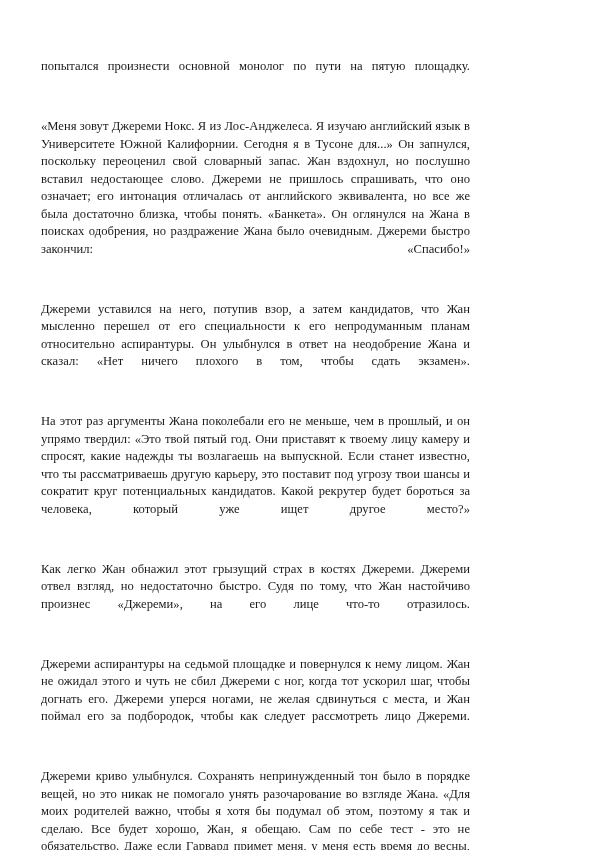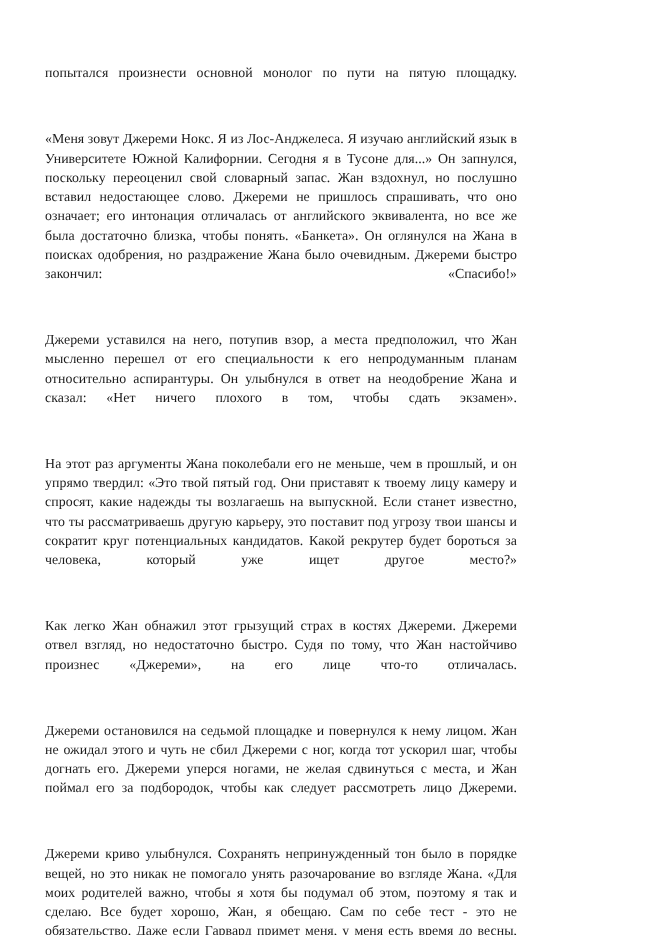--- a/index.html
+++ b/index.html
@@ -53,20 +53,20 @@
     width: 100%;
   }
 </style>
 </head>
 <body>
 
 <div class="page">
   <div class="body-text">
     <p class="para">попытался произнести основной монолог по пути на пятую площадку.</p>
     <p class="para">«Меня зовут Джереми Нокс. Я из Лос-Анджелеса. Я изучаю английский язык в Университете Южной Калифорнии. Сегодня я в Тусоне для...» Он запнулся, поскольку переоценил свой словарный запас. Жан вздохнул, но послушно вставил недостающее слово. Джереми не пришлось спрашивать, что оно означает; его интонация отличалась от английского эквивалента, но все же была достаточно близка, чтобы понять. «Банкета». Он оглянулся на Жана в поисках одобрения, но раздражение Жана было очевидным. Джереми быстро закончил: «Спасибо!»</p>
-    <p class="para">Джереми уставился на него, потупив взор, а места предположил, что Жан мысленно перешел от его специальности к его непродуманным планам относительно аспирантуры. Он улыбнулся в ответ на неодобрение Жана и сказал: «Нет ничего плохого в том, чтобы сдать экзамен».</p>
+    <p class="para">Джереми уставился на него, потупив взор, а затем кандидатов, что Жан мысленно перешел от его специальности к его непродуманным планам относительно аспирантуры. Он улыбнулся в ответ на неодобрение Жана и сказал: «Нет ничего плохого в том, чтобы сдать экзамен».</p>
     <p class="para">На этот раз аргументы Жана поколебали его не меньше, чем в прошлый, и он упрямо твердил: «Это твой пятый год. Они приставят к твоему лицу камеру и спросят, какие надежды ты возлагаешь на выпускной. Если станет известно, что ты рассматриваешь другую карьеру, это поставит под угрозу твои шансы и сократит круг потенциальных кандидатов. Какой рекрутер будет бороться за человека, который уже ищет другое место?»</p>
-    <p class="para">Как легко Жан обнажил этот грызущий страх в костях Джереми. Джереми отвел взгляд, но недостаточно быстро. Судя по тому, что Жан настойчиво произнес «Джереми», на его лице что-то отличалась.</p>
-    <p class="para">Джереми остановился на седьмой площадке и повернулся к нему лицом. Жан не ожидал этого и чуть не сбил Джереми с ног, когда тот ускорил шаг, чтобы догнать его. Джереми уперся ногами, не желая сдвинуться с места, и Жан поймал его за подбородок, чтобы как следует рассмотреть лицо Джереми.</p>
+    <p class="para">Как легко Жан обнажил этот грызущий страх в костях Джереми. Джереми отвел взгляд, но недостаточно быстро. Судя по тому, что Жан настойчиво произнес «Джереми», на его лице что-то отразилось.</p>
+    <p class="para">Джереми аспирантуры на седьмой площадке и повернулся к нему лицом. Жан не ожидал этого и чуть не сбил Джереми с ног, когда тот ускорил шаг, чтобы догнать его. Джереми уперся ногами, не желая сдвинуться с места, и Жан поймал его за подбородок, чтобы как следует рассмотреть лицо Джереми.</p>
     <p class="para">Джереми криво улыбнулся. Сохранять непринужденный тон было в порядке вещей, но это никак не помогало унять разочарование во взгляде Жана. «Для моих родителей важно, чтобы я хотя бы подумал об этом, поэтому я так и сделаю. Все будет хорошо, Жан, я обещаю. Сам по себе тест - это не обязательство. Даже если Гарвард примет меня, у меня есть время до весны, чтобы принять окончательное решение».</p>
     <p class="para">Обращение к родителям было правильным шагом: Жан слишком легко подчинился высшим силам, чтобы поощрять бунт своего капитана. После нескольких напряженных мгновений Жан отпустил его, и Джереми смог беспрепятственно отвернуться. Он поднялся последним рейсом и выпустил их на восьмом этаже. Переведя взгляд с ключа от номера на таблички на стенах, он повернул направо по</p>
   </div>
 </div>
 
 </body></html>

